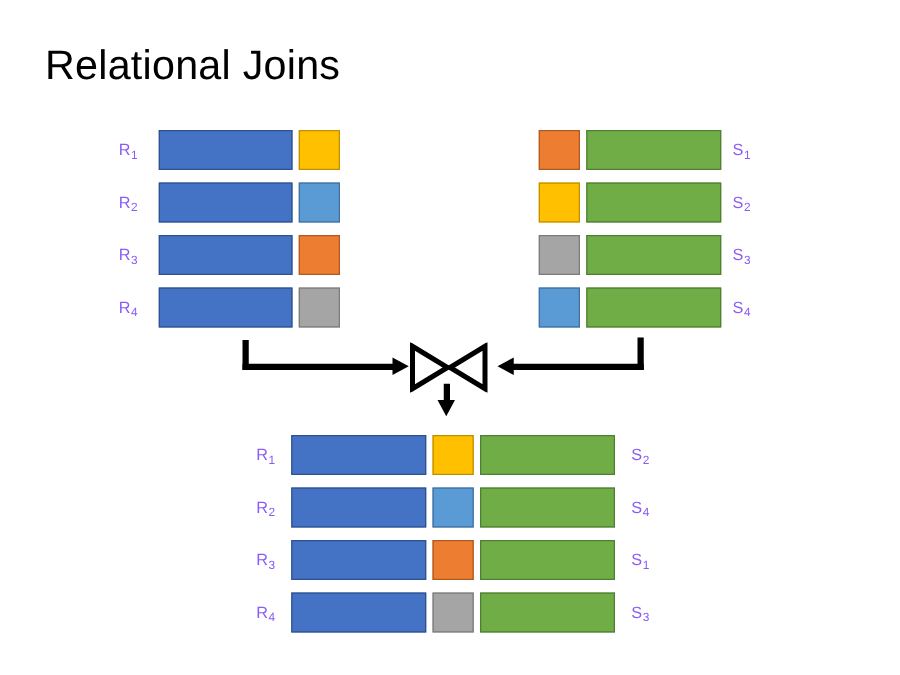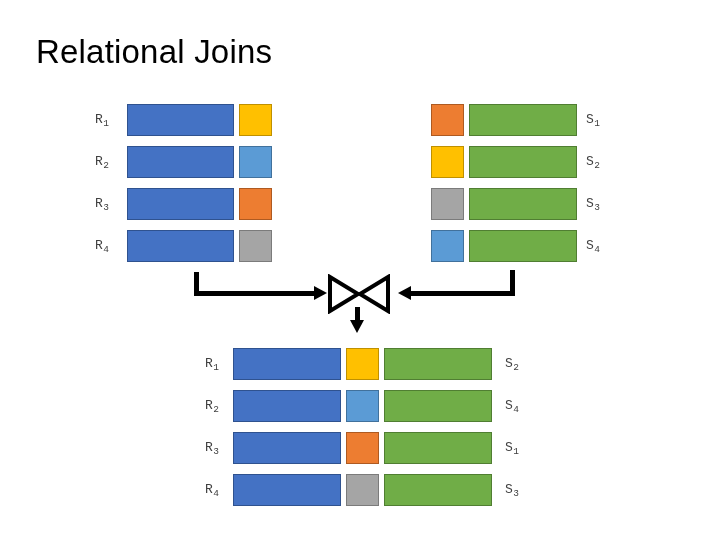--- a/index.html
+++ b/index.html
@@ -41,22 +41,21 @@
     height: 32px;
     box-sizing: border-box;
     border-style: solid;
     border-width: 1.5px;
   }
   .label {
     position: absolute;
     font-size: 13px;
     line-height: 1;
     white-space: nowrap;
-    color: #404040;
-    font-family: Liberation Mono, monospace;
+    color: #8b5cf6;
   }
   .label sub {
     font-size: 9.5px;
     vertical-align: baseline;
     position: relative;
     top: 3px;
     left: 0.5px;
   }
 
   

